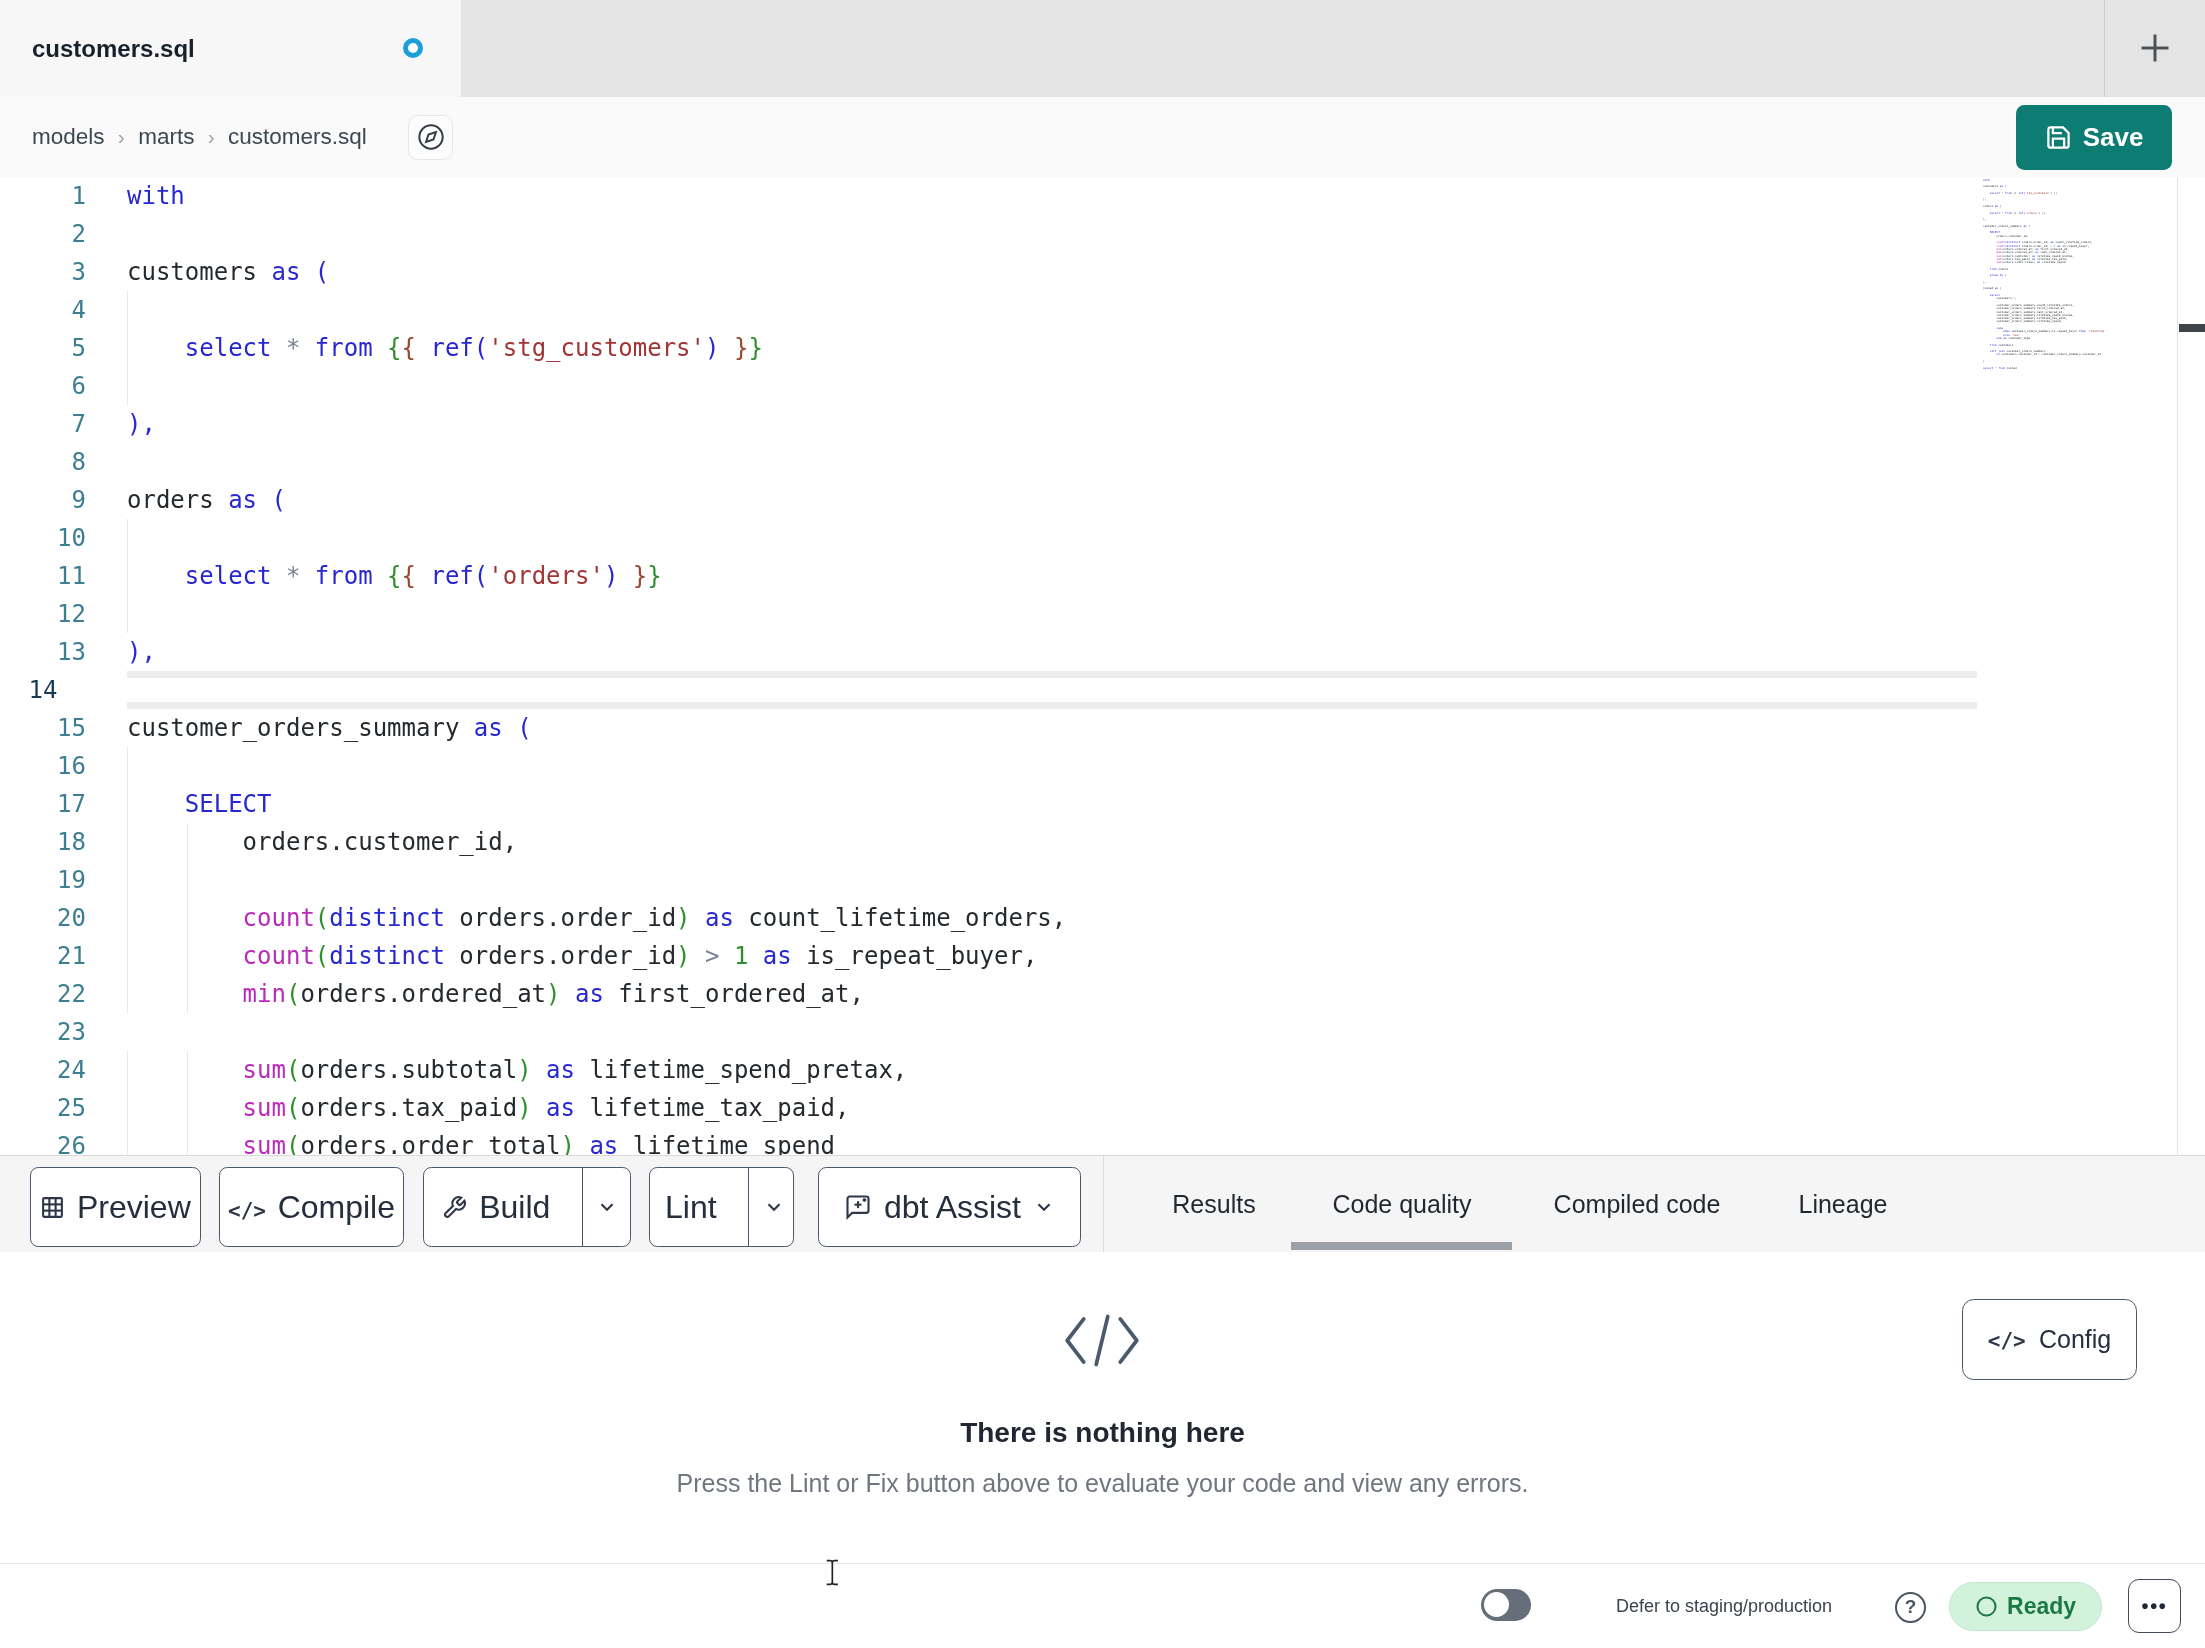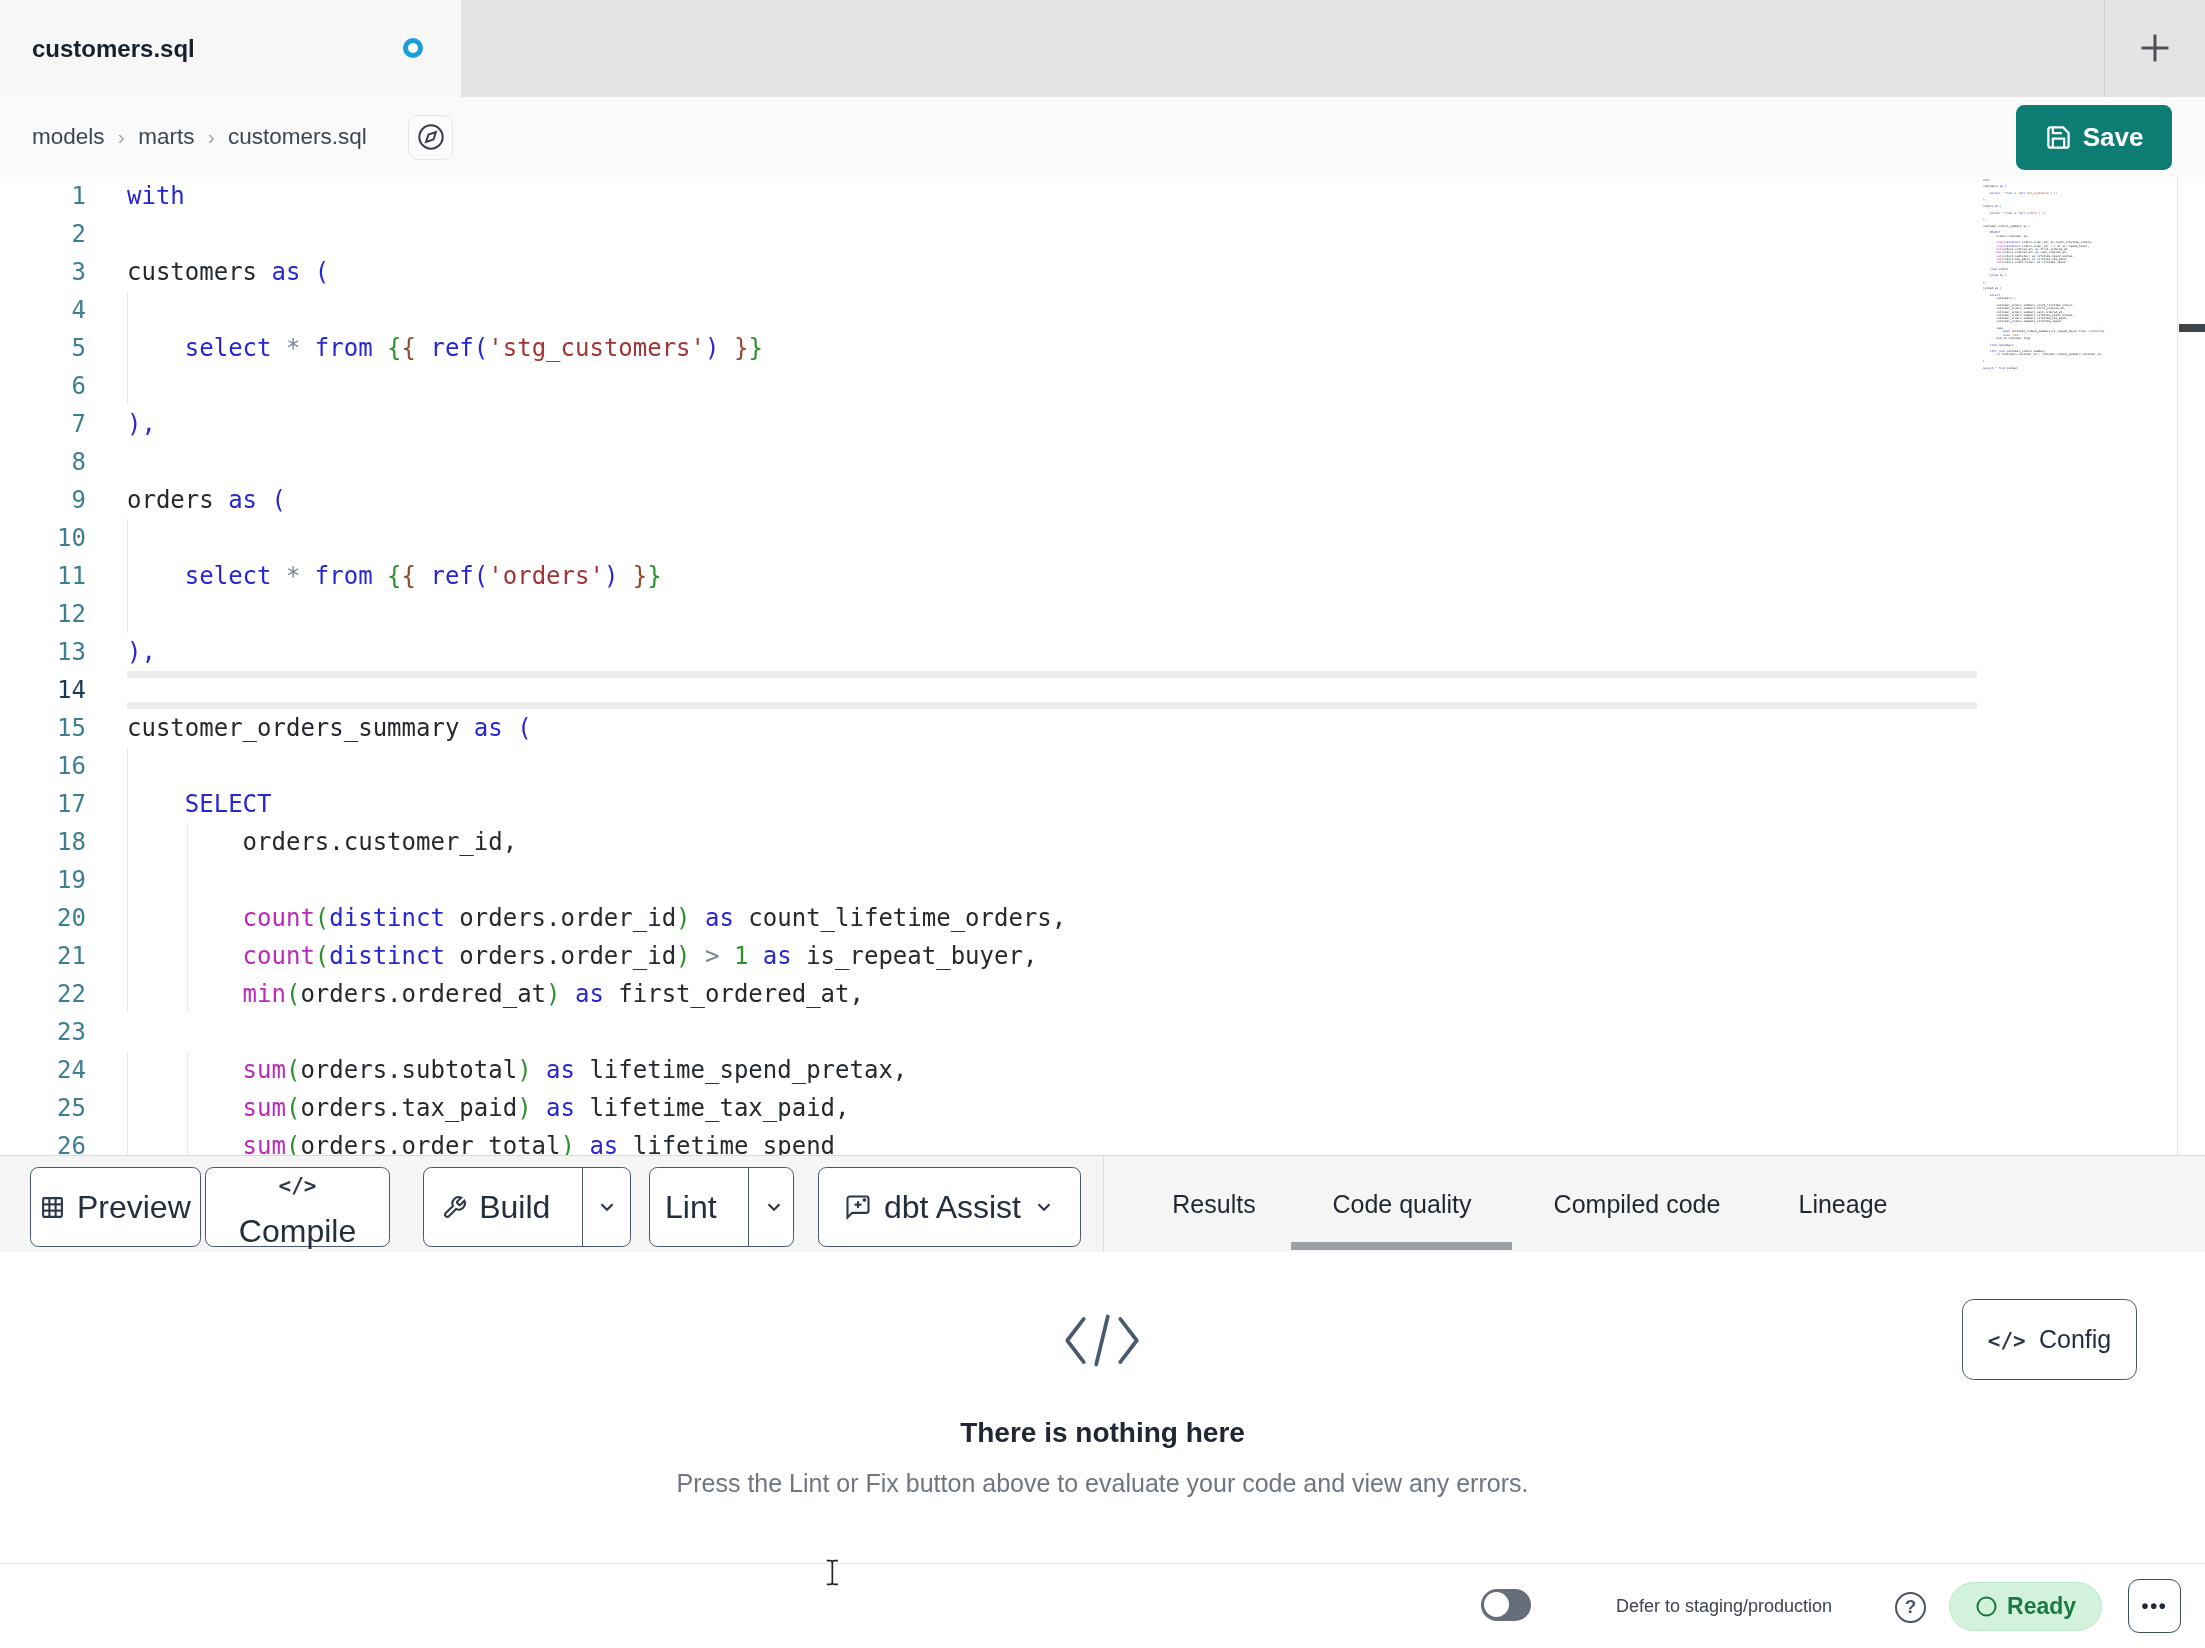--- a/index.html
+++ b/index.html
@@ -30,21 +30,21 @@
   .save-btn span { color:#fff; font-size:26px; font-weight:600; }
 
   
   .editor { position:absolute; left:0; top:177px; width:2205px; height:978px; background:#fff; }
   .code-lines { position:absolute; left:0; top:0; width:2205px; }
   .code-line { display:flex; height:38px; align-items:center; }
   .gutter { width:86px; text-align:right; font-family:"DejaVu Sans Mono", monospace;
             font-size:24px; color:#3d7e90; flex:none; }
   .code-content { position:relative; margin-left:41px; width:1850px; height:38px; line-height:38px;
                   font-family:"DejaVu Sans Mono", monospace; font-size:24px; white-space:pre; color:#24292e; }
-  .code-line.active .gutter { color:#173a56; }
+  .code-line.active .gutter { color:#173a56;text-align:center; }
   .code-line.active .code-content::before,
   .code-line.active .code-content::after { content:""; position:absolute; left:0; width:100%; height:6.7px; background:#ececec; }
   .code-line.active .code-content::before { top:0; }
   .code-line.active .code-content::after  { bottom:0; }
   .guide { position:absolute; top:0; bottom:0; width:0.8px; background:#e8e8e8; }
   .g0 { left:0px; } .g1 { left:60px; }
   .tk-kw { color:#2626d2; } .tk-fn { color:#bb29bb; } .tk-grn { color:#2e8f2e; }
   .tk-str { color:#a13434; } .tk-ji { color:#96492f; } .tk-jo { color:#2e8f2e; }
   .tk-op { color:#7a8494; } .tk-txt { color:#24292e; }
 
@@ -56,21 +56,21 @@
 
   
   .toolbar { position:absolute; left:0; top:1155px; width:2205px; height:98px; background:#f5f5f5;
              border-top:1.7px solid #dadada; border-bottom:0.8px solid #e7e7e7; }
   .tb-btn { position:absolute; top:11px; height:80px; background:#fff; border:1.7px solid #49566b; border-radius:8.3px;
             display:flex; align-items:center; justify-content:center; gap:11.7px; cursor:pointer;
             font-size:32px; font-weight:500; color:#242e3d; font-family:"Liberation Sans",sans-serif; }
   .tb-btn .seg { display:flex; align-items:center; justify-content:center; gap:11.7px; height:100%; padding:0 20px;text-align:right; }
   .tb-btn .seg.chev { border-left:1.7px solid #49566b; padding:0 13.3px; }
   .btn-preview { left:30px;  width:171px; }
-  .btn-compile { left:205px; width:185px;flex-direction:column; }
+  .btn-compile { left:219px; width:185px; }
   .btn-build   { left:423px; width:208px; padding:0; }
   .btn-lint    { left:649px; width:145px; padding:0; }
   .btn-assist  { left:818px; width:263px; }
   .code-glyph::before { content:"</>"; font-family:"DejaVu Sans Mono", monospace; font-size:21px; font-weight:700; color:#2d3748; }
   .tb-divider { position:absolute; left:1103px; top:0; width:0.8px; height:96px; background:#dedede; }
   .panel-tabs { position:absolute; left:0; top:0; width:2205px; height:96px; }
   .panel-tab { position:absolute; top:50%; transform:translate(-50%,-50%); font-size:25px; color:#1f2730; cursor:pointer; white-space:nowrap; }
   .tabpos-0 { left:1214px; } .tabpos-1 { left:1402px; } .tabpos-2 { left:1637px; } .tabpos-3 { left:1843px; }
   .tab-underline { position:absolute; left:1291px; top:86px; width:221px; height:7.5px; background:#9aa0a6; }
 

